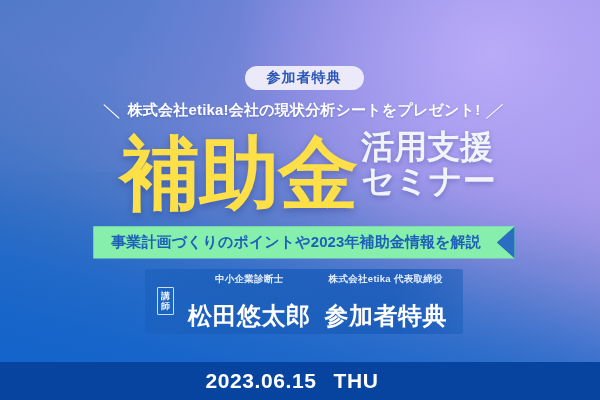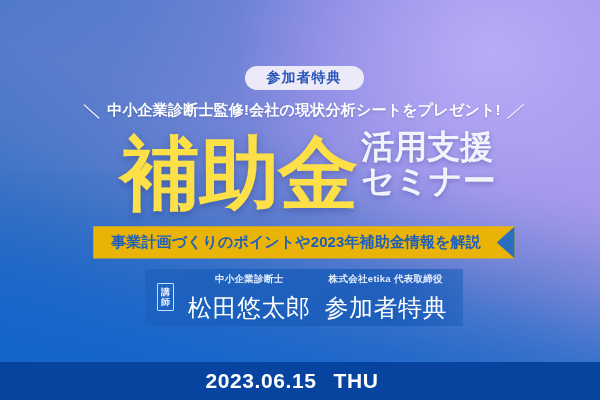--- a/index.html
+++ b/index.html
@@ -138,21 +138,21 @@
 
   
   .ribbon-wrap {
     margin-top: 10px;
     position: relative;
     display: flex;
     justify-content: center;
     width: 100%;
   }
   .ribbon {
-    background: #eab308;
+    background: #86efac;
     color: #1e5fba;
     font-size: 15px;
     font-weight: bold;
     letter-spacing: 0.1px;
     padding: 7px 34px 8px 18px;
     white-space: nowrap;
     line-height: 1.15;
     -webkit-clip-path: polygon(0 0, 100% 0, 100% 100%, 0 100%, 0 100%);
     clip-path: polygon(0% 0%, 100% 0%, 100% 100%, 0% 100%);
     position: relative;
@@ -207,27 +207,27 @@
     display: flex;
     flex-direction: column;
     align-items: center;
     line-height: 1;
   }
   .speaker-title {
     color: #e6eefb;
     font-size: 9.5px;
     font-weight: bold;
     letter-spacing: 0.3px;
-    margin-bottom: 12px;
+    margin-bottom: 20px;
     white-space: nowrap;
   }
   .speaker-name {
     color: #ffffff;
     font-size: 24px;
-    font-weight: normal;
+    font-weight: bold;
     letter-spacing: 0.5px;
     white-space: nowrap;
     line-height: 1.05;
   }
 
   
   .datebar {
     position: absolute;
     left: 0; right: 0; bottom: 0;
     height: 38px;
@@ -257,21 +257,21 @@
   <div class="bg-sweep"></div>
   <div class="bg-glow"></div>
   <div class="bg-lower"></div>
 
   <div class="content">
 
     <div class="badge">参加者特典</div>
 
     <div class="subtitle">
       <span class="slash left">＼</span>
-      <span>中小企業診断士監修!会社の現状分析シートをプレゼント!</span>
+      <span>株式会社etika!会社の現状分析シートをプレゼント!</span>
       <span class="slash right">／</span>
     </div>
 
     <div class="title-row">
       <span class="title-main">補助金</span>
       <span class="title-sub">
         <span style="display:block">活用支援</span>
         <span style="display:block">セミナー</span>
       </span>
     </div>

